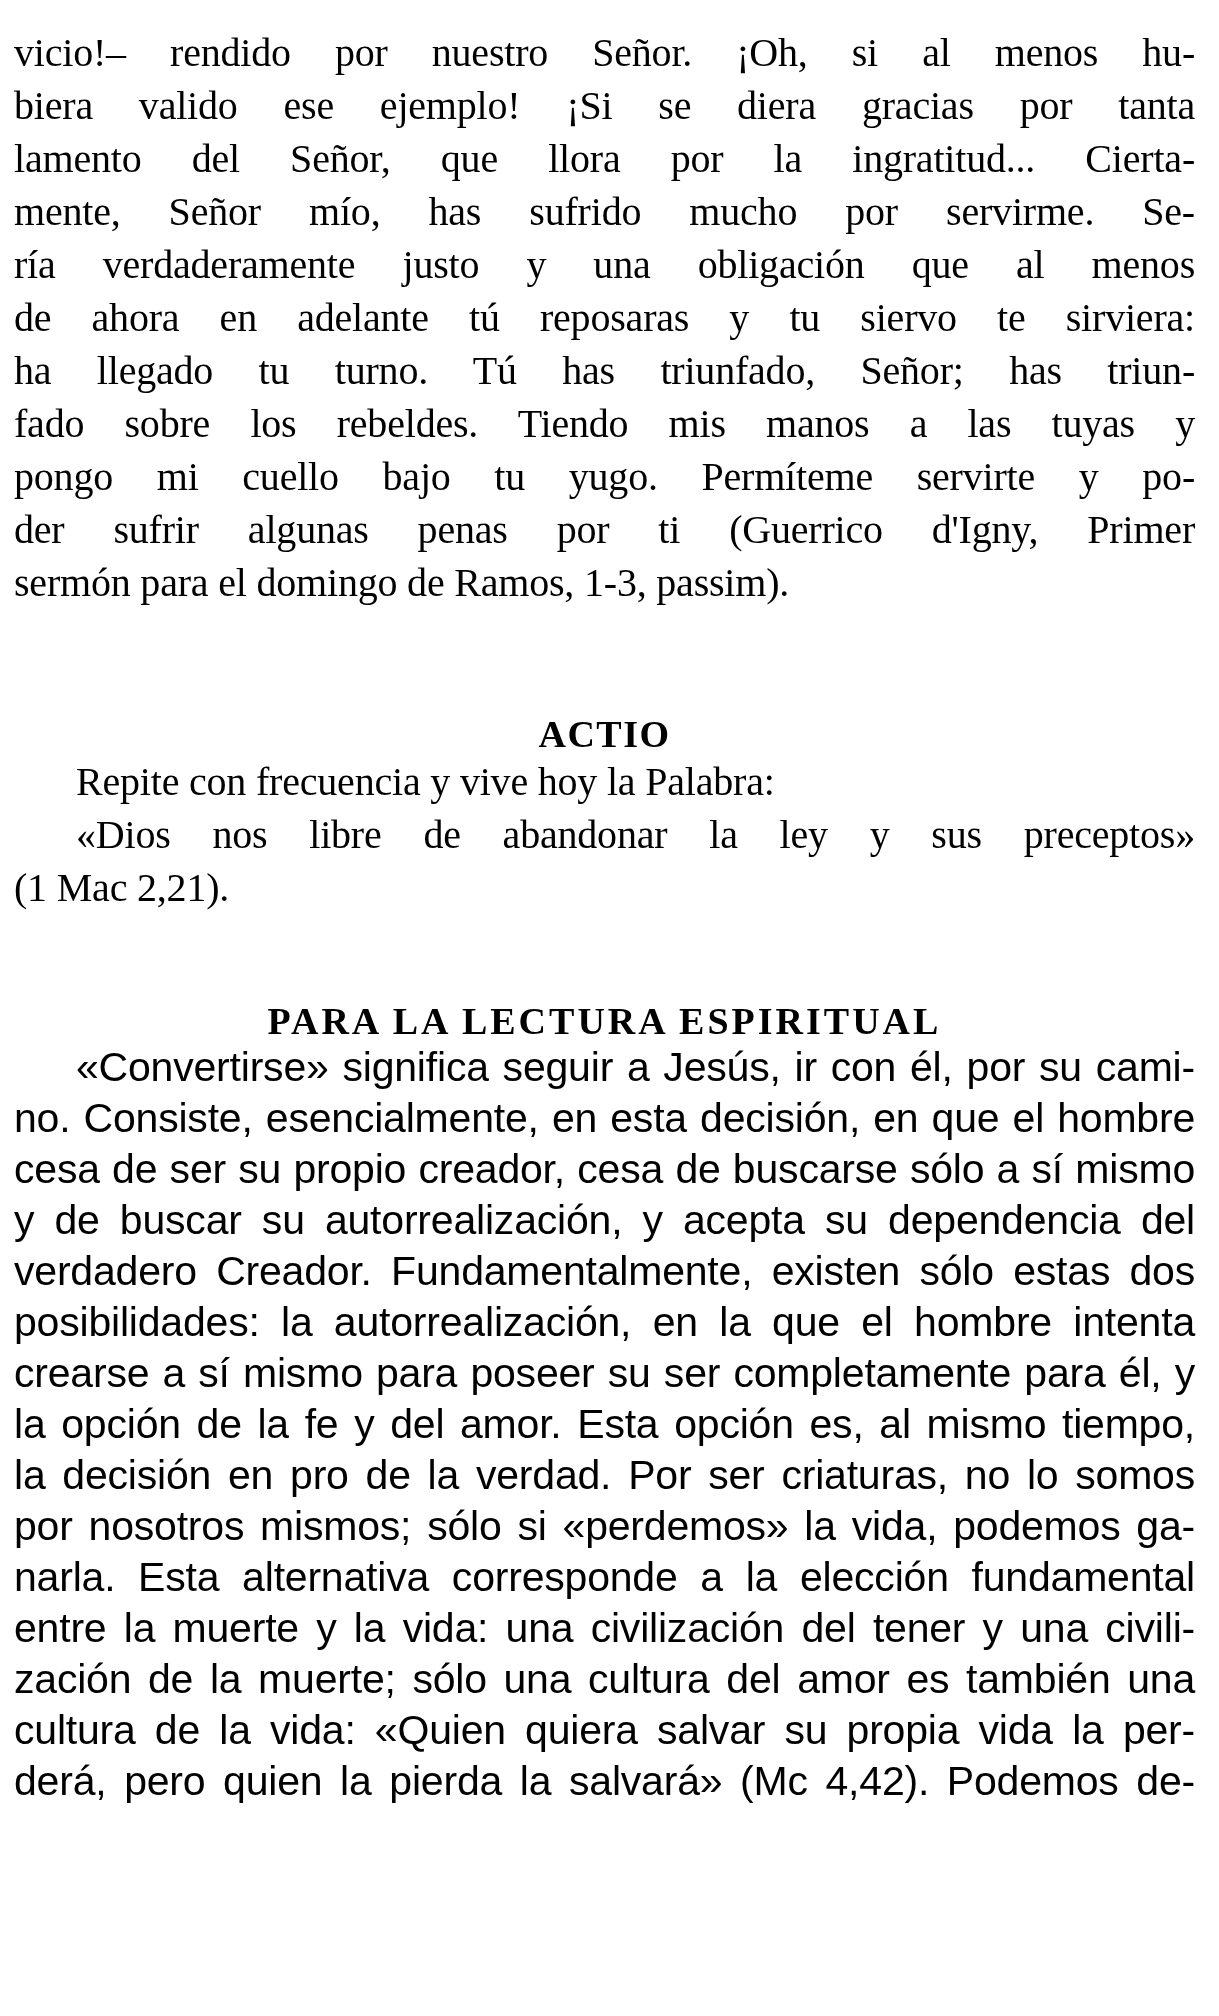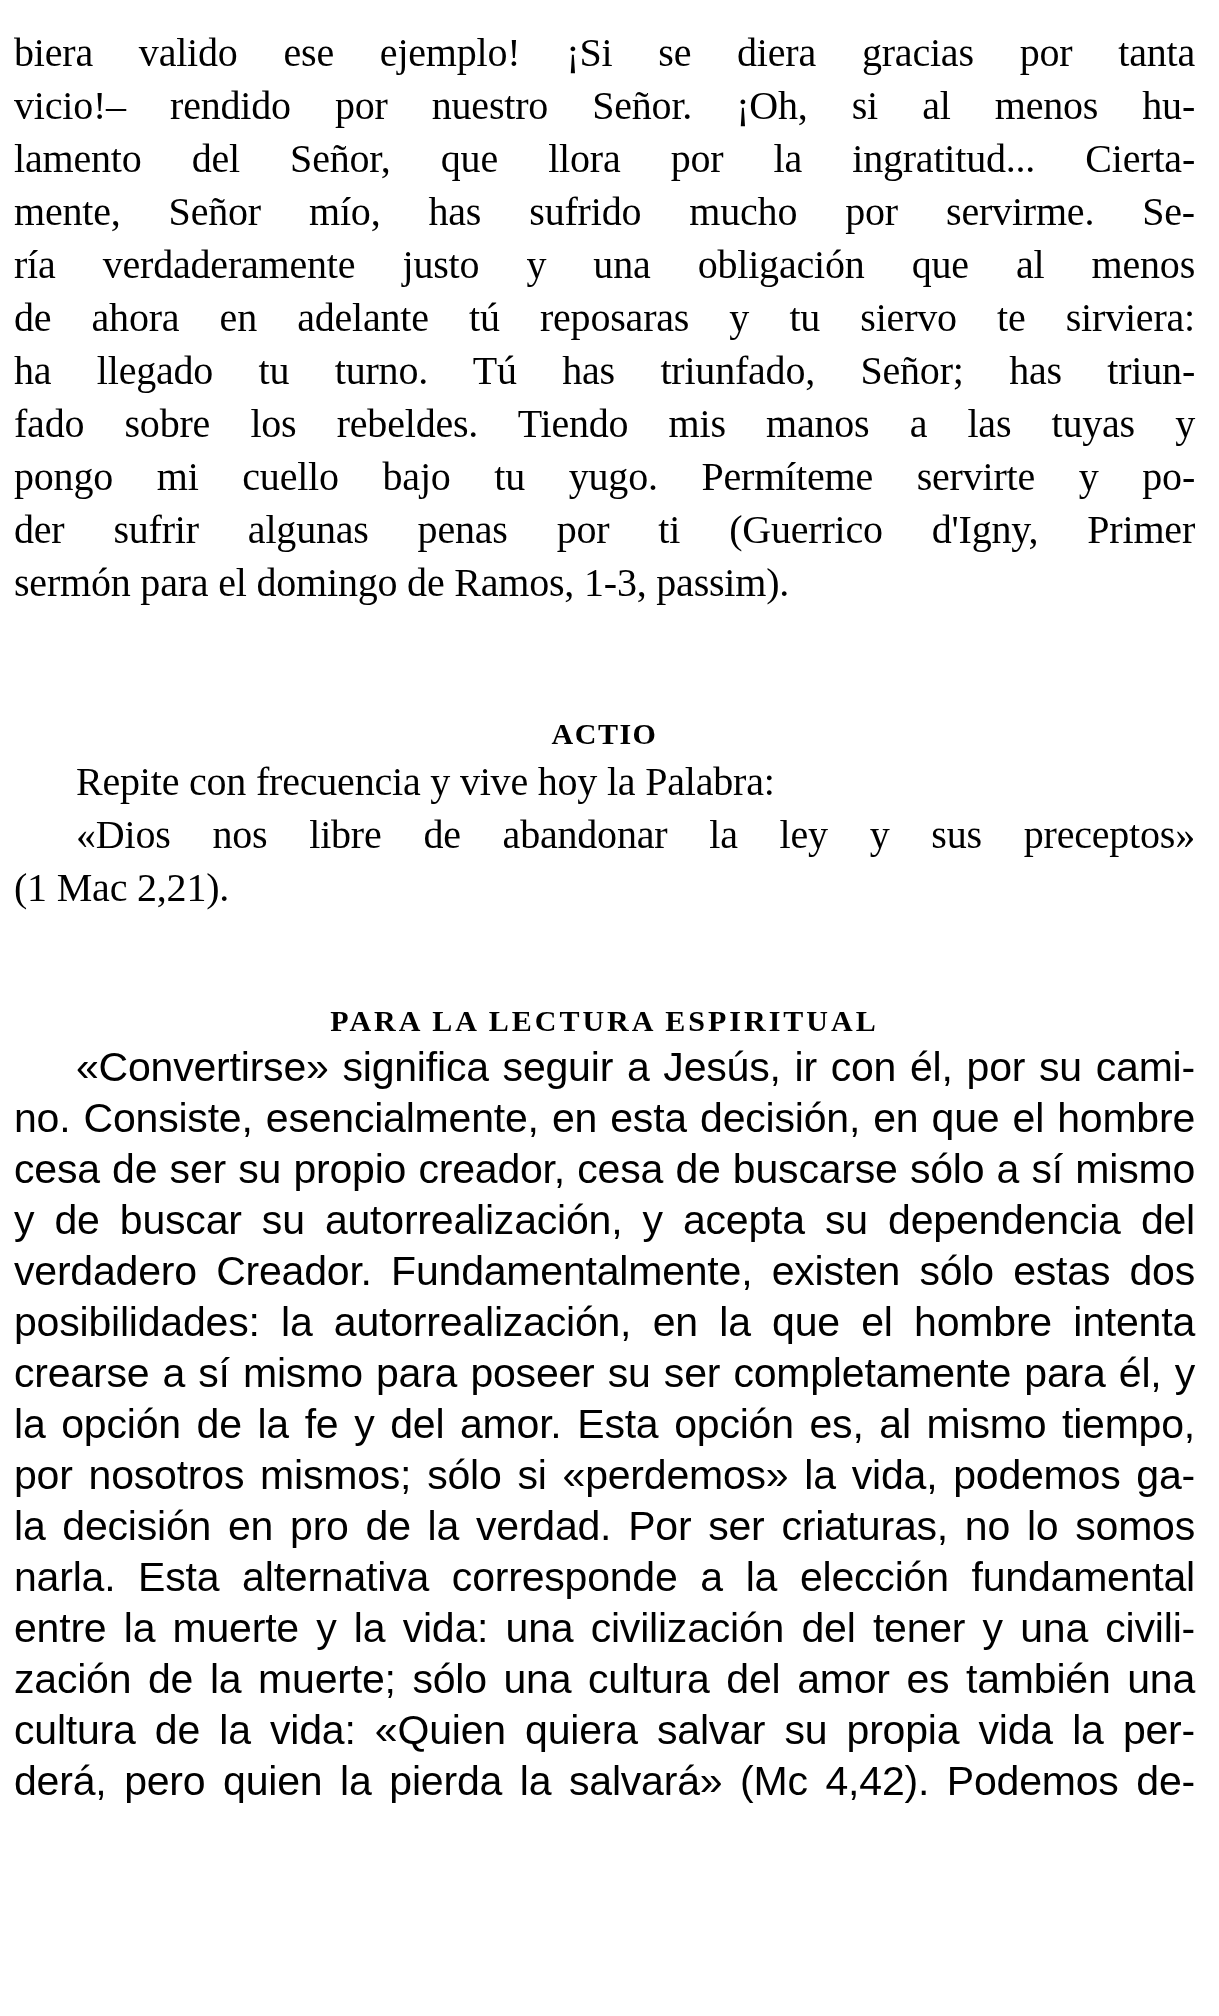--- a/index.html
+++ b/index.html
@@ -35,39 +35,39 @@
     font-family: "Liberation Sans", sans-serif;
     font-size: 41px;
     line-height: 51px;
     letter-spacing: -0.2px;
   }
   .it { }
   .indent { text-indent: 62px; }
   .heading {
     font-weight: bold;
     text-align: center;
-    font-size: 30px;
+    font-size: 38px;
     line-height: 42px;
     margin: 0;
   }
   .heading.actio   { margin-top: 104px; letter-spacing: 1.5px; }
   .heading.lectura { margin-top: 86px;  letter-spacing: 3px; }
   .repite    { margin-top: 74px; }
   .quotepara { margin-top: 14px; }
   .sans      { margin-top: 68px; }
   .para { margin: 0; }
 </style>
 </head>
 <body>
 
 <div class="page">
 
   <div class="para serif">
+    <div class="ln j">vicio!– rendido por nuestro Señor. ¡Oh, si al menos hu-</div>
     <div class="ln j">biera valido ese ejemplo! ¡Si se diera gracias por tanta</div>
-    <div class="ln j">vicio!– rendido por nuestro Señor. ¡Oh, si al menos hu-</div>
     <div class="ln j">lamento del Señor, que llora por la ingratitud... Cierta-</div>
     <div class="ln j">mente, Señor mío, has sufrido mucho por servirme. Se-</div>
     <div class="ln j">ría verdaderamente justo y una obligación que al menos</div>
     <div class="ln j">de ahora en adelante tú reposaras y tu siervo te sirviera:</div>
     <div class="ln j">ha llegado tu turno. Tú has triunfado, Señor; has triun-</div>
     <div class="ln j">fado sobre los rebeldes. Tiendo mis manos a las tuyas y</div>
     <div class="ln j">pongo mi cuello bajo tu yugo. Permíteme servirte y po-</div>
     <div class="ln j"><span>der sufrir algunas penas por ti (Guerrico d'Igny, </span><span class="it">Primer</span></div>
     <div class="ln"><span class="it">sermón para el domingo de Ramos,</span><span> 1-3, </span><span class="it">passim</span><span>).</span></div>
   </div>
@@ -84,22 +84,22 @@
 
   <div class="para sans">
     <div class="ln j indent">«Convertirse» significa seguir a Jesús, ir con él, por su cami-</div>
     <div class="ln j">no. Consiste, esencialmente, en esta decisión, en que el hombre</div>
     <div class="ln j">cesa de ser su propio creador, cesa de buscarse sólo a sí mismo</div>
     <div class="ln j">y de buscar su autorrealización, y acepta su dependencia del</div>
     <div class="ln j">verdadero Creador. Fundamentalmente, existen sólo estas dos</div>
     <div class="ln j">posibilidades: la autorrealización, en la que el hombre intenta</div>
     <div class="ln j">crearse a sí mismo para poseer su ser completamente para él, y</div>
     <div class="ln j">la opción de la fe y del amor. Esta opción es, al mismo tiempo,</div>
+    <div class="ln j">la decisión en pro de la verdad. Por ser criaturas, no lo somos</div>
     <div class="ln j">por nosotros mismos; sólo si «perdemos» la vida, podemos ga-</div>
-    <div class="ln j">la decisión en pro de la verdad. Por ser criaturas, no lo somos</div>
     <div class="ln j">narla. Esta alternativa corresponde a la elección fundamental</div>
     <div class="ln j">entre la muerte y la vida: una civilización del tener y una civili-</div>
     <div class="ln j">zación de la muerte; sólo una cultura del amor es también una</div>
     <div class="ln j"><span>cultura de la vida: </span><span class="it">«Quien quiera salvar su propia vida la per-</span></div>
     <div class="ln j"><span class="it">derá, pero quien la pierda la salvará»</span><span> (Mc 4,42). Podemos de-</span></div>
   </div>
 
 </div>
 
 </body></html>

